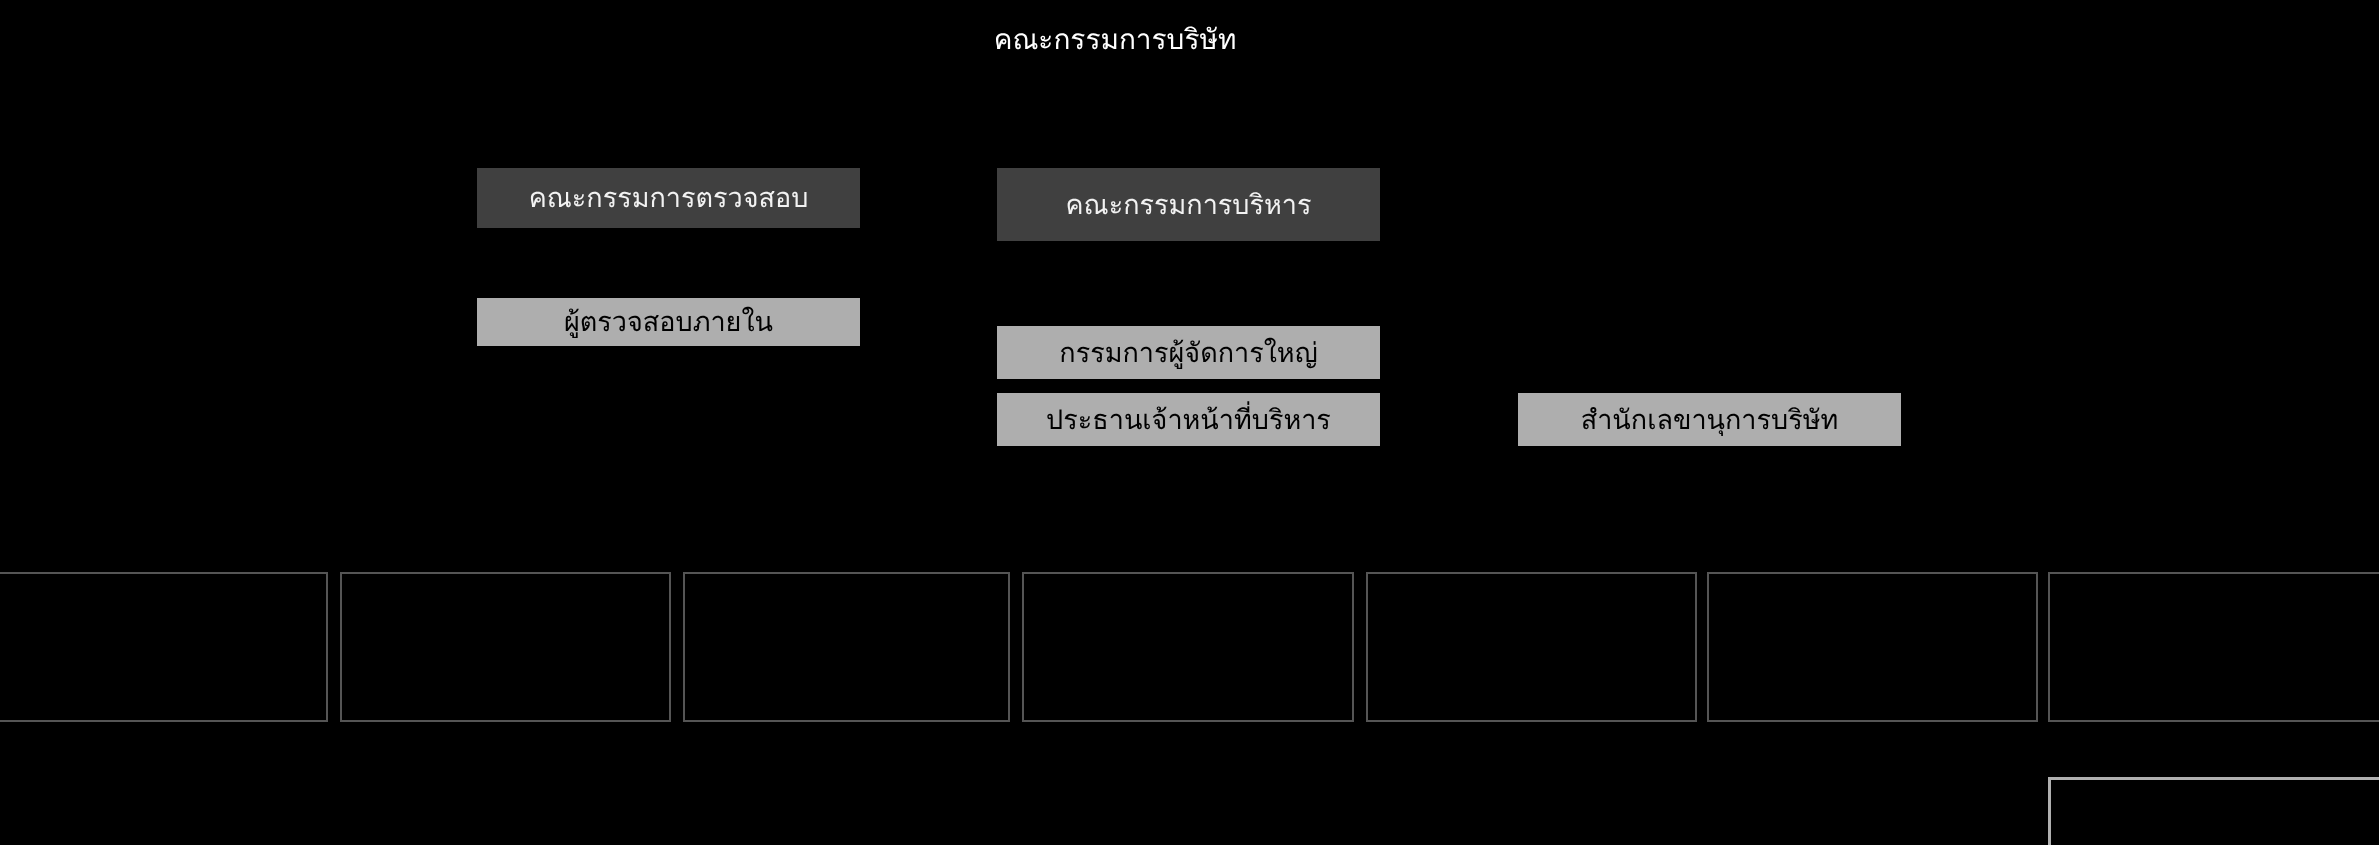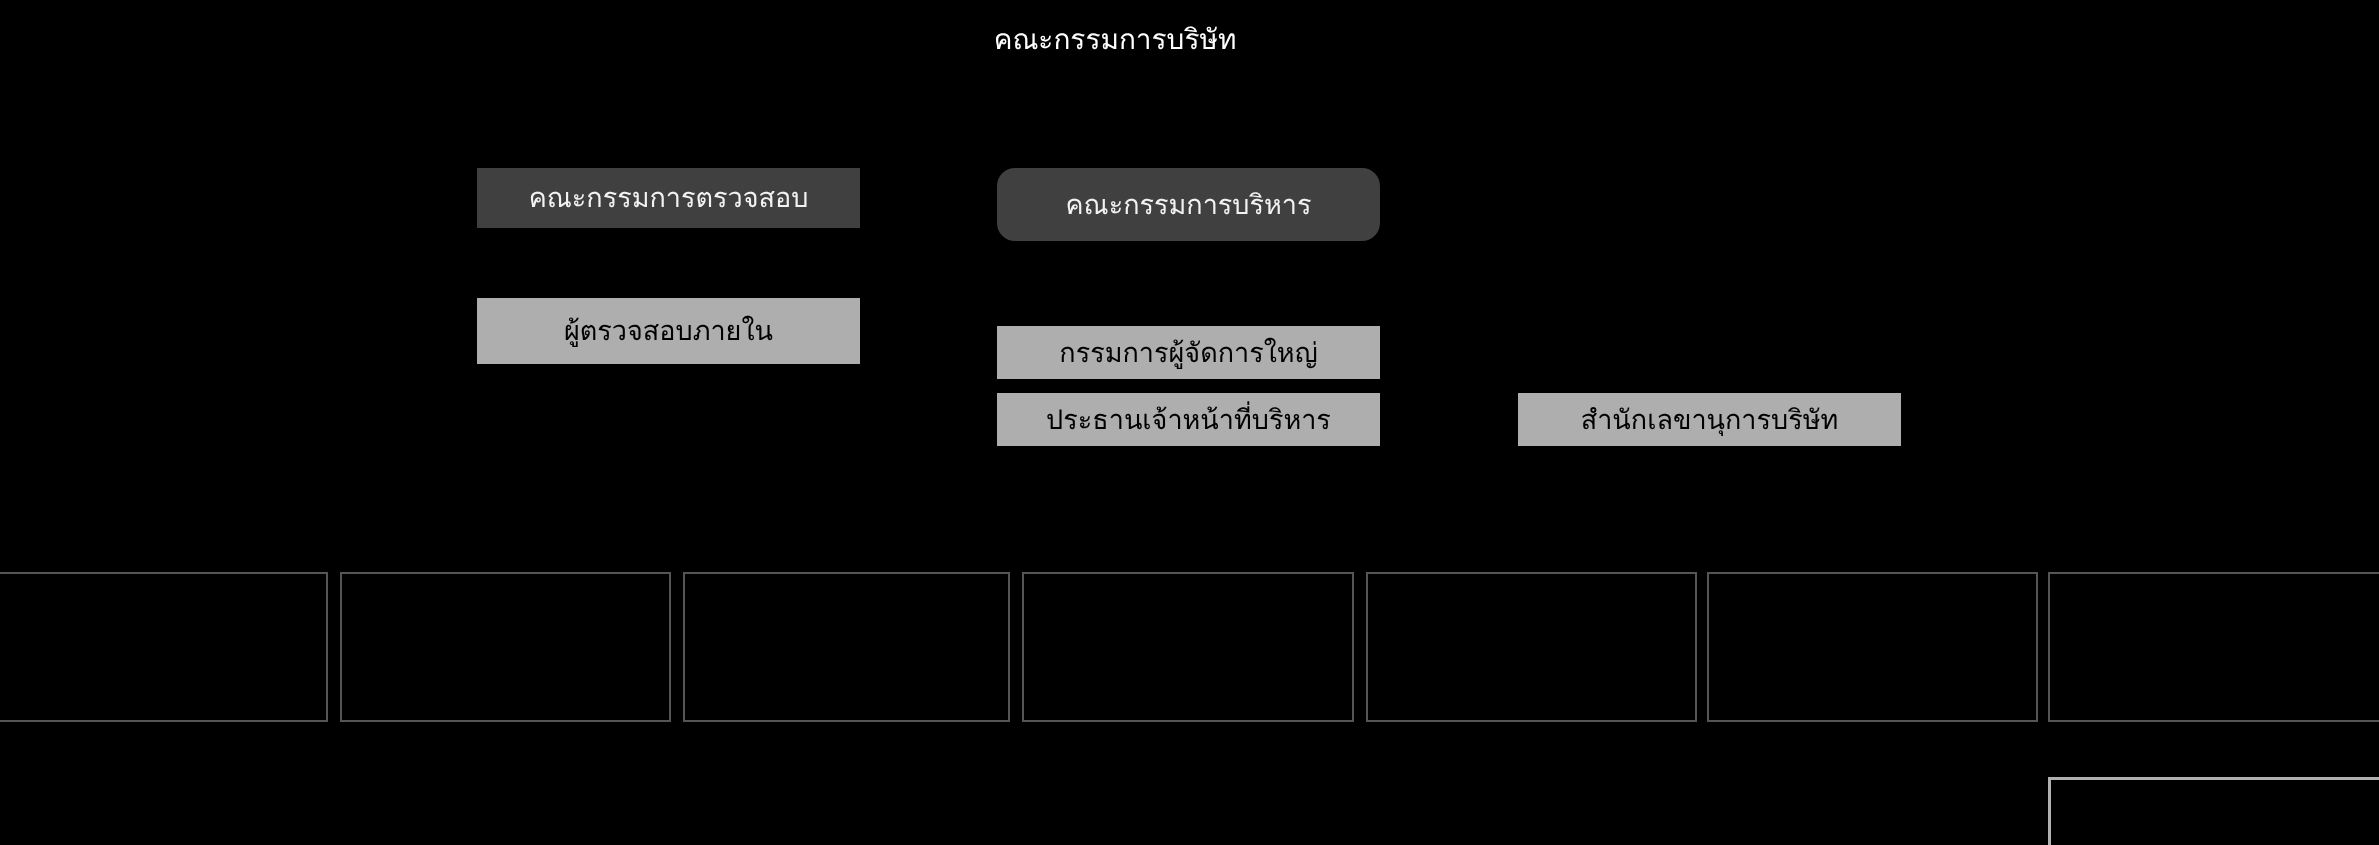--- a/index.html
+++ b/index.html
@@ -62,24 +62,24 @@
 </style>
 </head>
 <body>
 
 <div id="canvas">
 
   <div class="node node-root" style="left:925px; top:18px; width:380px; height:42px;">คณะกรรมการบริษัท</div>
 
   <div class="node node-committee" style="left:477px; top:168px; width:383px; height:60px;">คณะกรรมการตรวจสอบ</div>
 
-  <div class="node node-committee" style="left:997px; top:168px; width:383px; height:73px;border-radius:18px;">คณะกรรมการบริหาร</div>
+  <div class="node node-committee" style="left:997px; top:168px; width:383px; height:73px;">คณะกรรมการบริหาร</div>
 
 
-  <div class="node node-office" style="left:477px; top:298px; width:383px; height:66px;">ผู้ตรวจสอบภายใน</div>
+  <div class="node node-office" style="left:477px; top:298px; width:383px; height:48px;">ผู้ตรวจสอบภายใน</div>
 
   <div class="node node-office" style="left:997px; top:298px; width:383px; height:53px;margin-top:28px;">กรรมการผู้จัดการใหญ่</div>
 
   <div class="node node-office" style="left:997px; top:393px; width:383px; height:53px;">ประธานเจ้าหน้าที่บริหาร</div>
 
   <div class="node node-office" style="left:1518px; top:393px; width:383px; height:53px;">สำนักเลขานุการบริษัท</div>
 
   <div class="node node-frame" style="left:-12px; top:572px; width:340px; height:150px;"></div>
 
   <div class="node node-frame" style="left:340px; top:572px; width:331px; height:150px;"></div>

